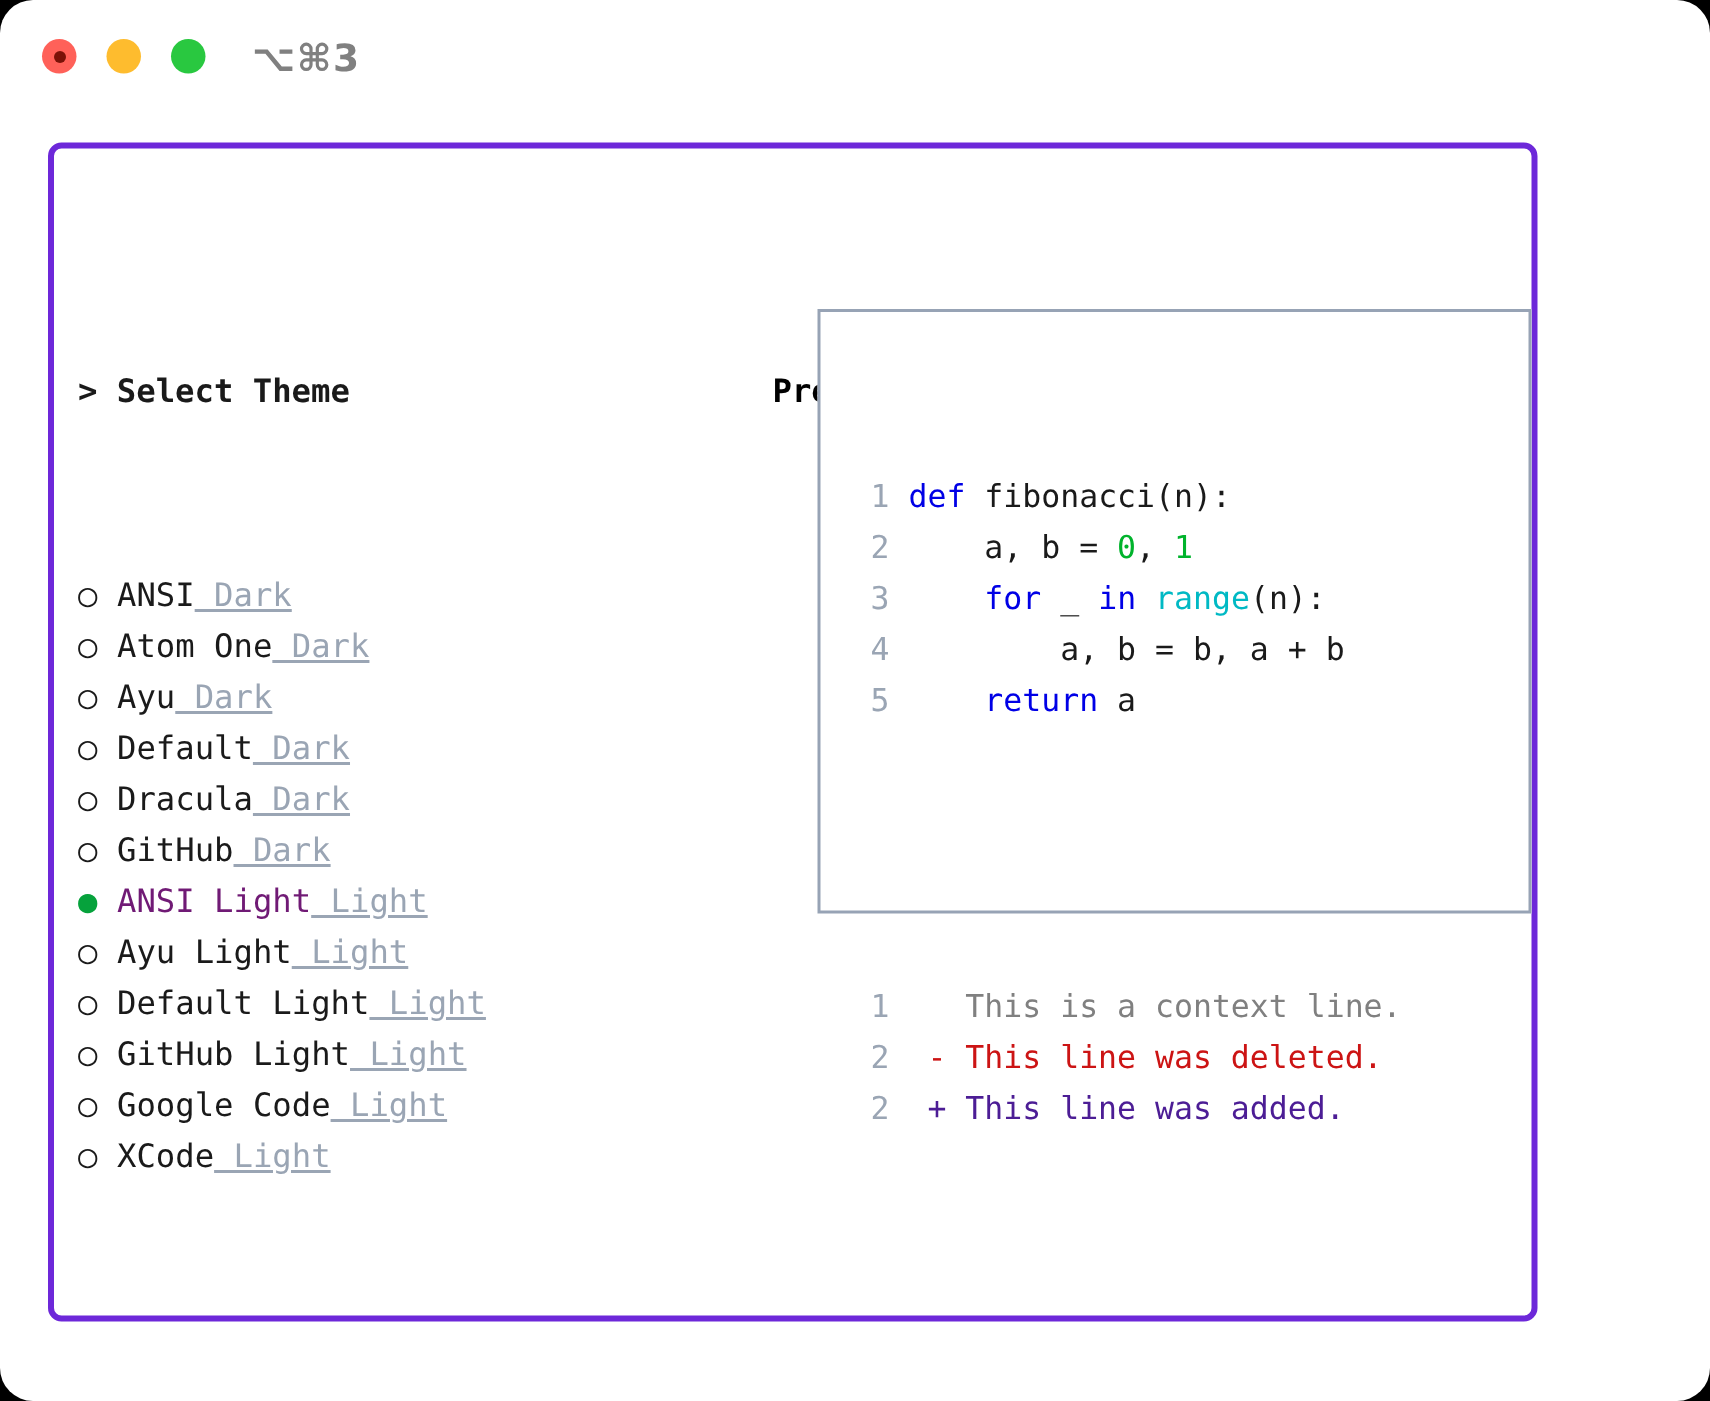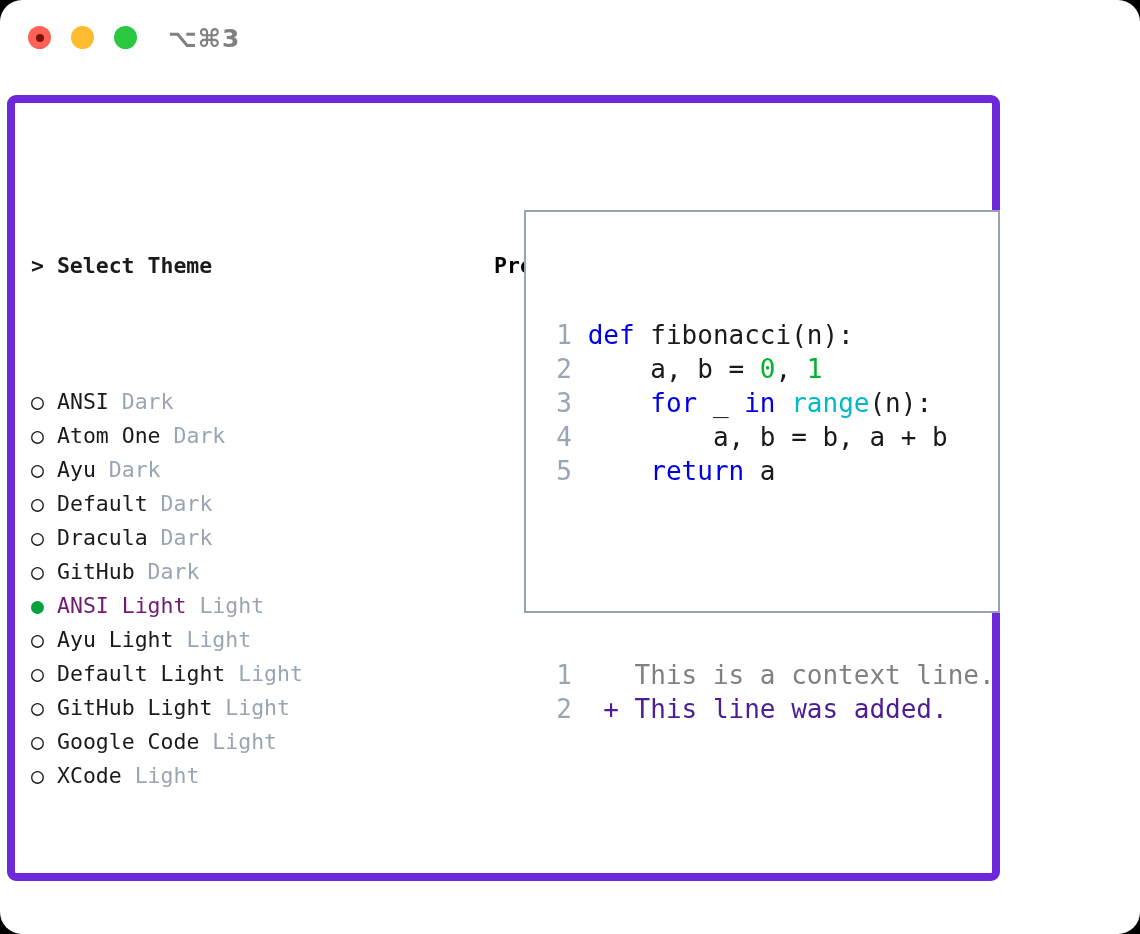--- a/index.html
+++ b/index.html
@@ -68,26 +68,26 @@
     font-size: 25px;
     font-weight: 700;
     color: #808080;
     letter-spacing: 1px;
     white-space: nowrap;
   }
 
   
   .panel {
     position: absolute;
-    left: 7px;
+    left: 32px;
     top: 95px;
     width: 993px;
     height: 786px;
     box-sizing: border-box;
-    border: 8px solid #6d28d9;
+    border: 4px solid #6d28d9;
     border-radius: 9px;
     background: #ffffff;
   }
 
   .col-left {
     position: absolute;
     left: 16px;
     top: 44px;
     width: 430px;
   }
@@ -118,21 +118,21 @@
     color: #1a1a1a;
   }
   .bullet {
     display: inline-block;
     width: 26px;
     color: #1a1a1a;
   }
   .row.selected .bullet { color: #06a23c; }
   .row.selected .label  { color: #701a75; }
   .label { color: #1a1a1a; margin-top: 16px; }
-  .suffix { color: #9aa5b4; }
+  .suffix { color: #9aa5b4; text-decoration: underline; }
 
   .spacer { height: 34px; }
 
   
   .preview-title {
     font-weight: 700;
     color: #000000;
     height: 34px;
   }
 
@@ -145,21 +145,21 @@
     box-sizing: border-box;
     border: 2px solid #97a3b5;
     background: #ffffff;
   }
 
   .code {
     position: absolute;
     left: 20px;
     top: 38px;
     font-family: "DejaVu Sans Mono", "Liberation Mono", monospace;
-    font-size: 26px;
+    font-size: 21px;
     line-height: 34px;
     white-space: pre;
   }
   .code-line { height: 34px; white-space: pre; }
   .ln {
     display: inline-block;
     width: 26px;
     text-align: right;
     color: #9aa5b4;
   }
@@ -208,19 +208,19 @@
     </div>
 
     <div class="col-right mono">
 
       <div class="preview-title">Preview</div>
 
       <div class="preview-box">
         <div class="code">
           <div id="code-lines"><div class="code-line"><span class="ln">1</span><span class="code-body"> </span><span class="tok-kw">def</span><span class="tok-plain"> fibonacci(n):</span></div><div class="code-line"><span class="ln">2</span><span class="code-body"> </span><span class="tok-plain">    a, b = </span><span class="tok-num">0</span><span class="tok-plain">, </span><span class="tok-num">1</span></div><div class="code-line"><span class="ln">3</span><span class="code-body"> </span><span class="tok-plain">    </span><span class="tok-kw">for</span><span class="tok-plain"> _ </span><span class="tok-kw">in</span><span class="tok-plain"> </span><span class="tok-fn">range</span><span class="tok-plain">(n):</span></div><div class="code-line"><span class="ln">4</span><span class="code-body"> </span><span class="tok-plain">        a, b = b, a + b</span></div><div class="code-line"><span class="ln">5</span><span class="code-body"> </span><span class="tok-plain">    </span><span class="tok-kw">return</span><span class="tok-plain"> a</span></div></div>
           <div class="code-line">&nbsp;</div>
-          <div id="diff-lines"><div class="code-line"><span class="ln">1</span><span class="diff-ctx">    This is a context line.</span></div><div class="code-line"><span class="ln">2</span><span class="diff-add">  + This line was added.</span></div></div>
+          <div id="diff-lines"><div class="code-line"><span class="ln">1</span><span class="diff-ctx">    This is a context line.</span></div><div class="code-line"><span class="ln">2</span><span class="diff-del">  - This line was deleted.</span></div><div class="code-line"><span class="ln">2</span><span class="diff-add">  + This line was added.</span></div></div>
         </div>
       </div>
     </div>
 
   </div>
 </div>
 
 </body></html>

